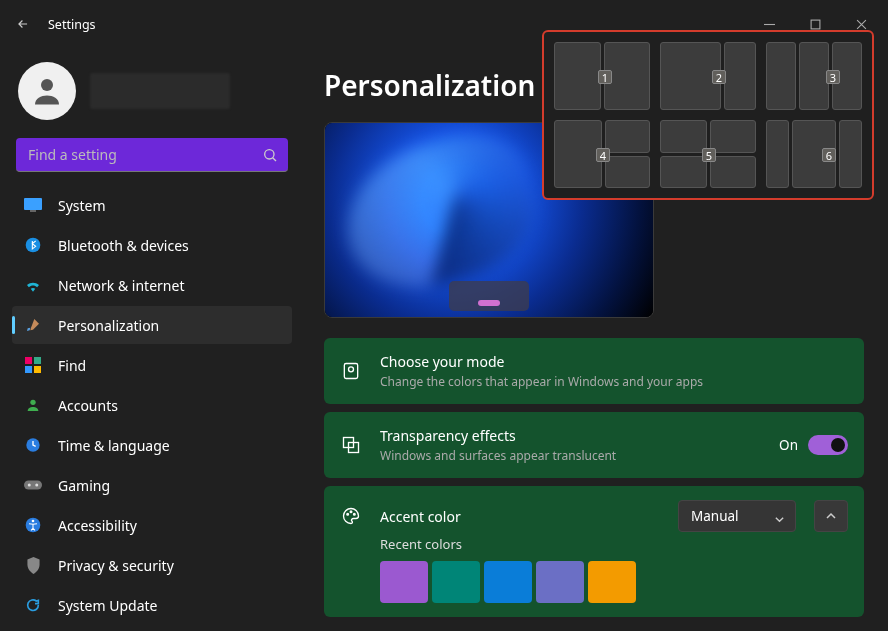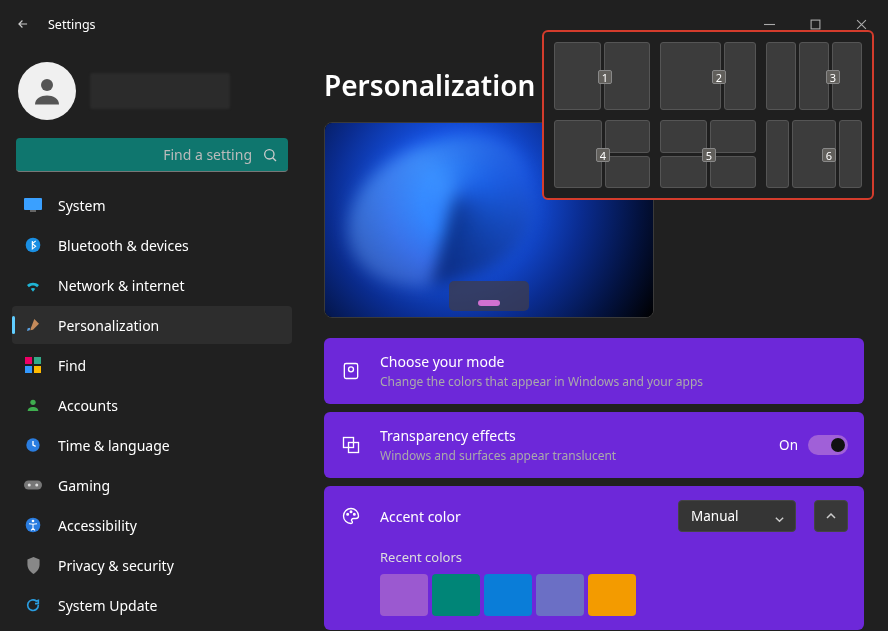--- a/index.html
+++ b/index.html
@@ -14,55 +14,55 @@
 
   
   .layout { display:flex; height: calc(100% - 48px); }
   .sidebar { width: 300px; padding: 0 8px 8px 12px; display:flex; flex-direction:column; }
   .profile { display:flex; align-items:center; gap:14px; padding: 14px 6px 18px 6px; }
   .avatar { width:58px; height:58px; border-radius:50%; background:#f0f0f0; display:flex; align-items:center; justify-content:center; }
   .avatar svg { width:36px; height:36px; fill:#555; }
   .profile-text { width:140px; height:36px; background:#2b2b2b; border-radius:3px; filter:blur(1px); }
 
   .search { position:relative; margin: 0 4px 14px 4px; }
-  .search input { width:100%; height:34px; background:#0f766e; border:none; border-bottom:1px solid #777; border-radius:4px; color:#fff; padding:0 36px 0 12px; font-size:14px; outline:none;text-align:right; }
+  .search input { width:100%; height:34px; background:#6d28d9; border:none; border-bottom:1px solid #777; border-radius:4px; color:#fff; padding:0 36px 0 12px; font-size:14px; outline:none; }
   .search input::placeholder { color:#bbb; }
   .search .icon { position:absolute; right:10px; top:8px; color:#ccc; }
 
   .nav { display:flex; flex-direction:column; gap:2px;justify-content:space-between; }
   .nav-item { display:flex; align-items:center; gap:16px; height:38px; padding:0 10px 0 12px; border-radius:4px; font-size:14px; color:#fff; cursor:default; position:relative; }
   .nav-item.selected { background:#2d2d2d; }
   .nav-item.selected::before { content:""; position:absolute; left:0; top:10px; bottom:10px; width:3px; background:#60cdff; border-radius:2px; }
   .nav-icon { width:18px; height:18px; display:flex; align-items:center; justify-content:center; }
 
   
   .main { flex:1; padding: 18px 24px 0 24px; overflow:hidden; position:relative; }
   .page-title { font-size:28px; font-weight:600; margin-bottom:18px; }
   .chev { display:inline-block; margin:0 10px; font-size:20px; font-weight:400; opacity:.9; }
 
   .preview { width:330px; height:196px; border-radius:8px; background:#000; border:1px solid #3a3a3a; position:relative; overflow:hidden; margin-bottom:20px; }
   .wallpaper { position:absolute; inset:0; background: radial-gradient(circle at 40% 40%, #0b6bff 0%, #0b6bff 15%, #1450e0 30%, #0a2c90 55%, #03123f 80%, #000 100%); }
   .wallpaper::before { content:""; position:absolute; left:20px; top:20px; width:190px; height:140px; background: conic-gradient(from 210deg at 60% 40%, rgba(255,255,255,.15), rgba(90,170,255,.6), rgba(30,90,220,.8), rgba(10,40,120,.9)); filter: blur(8px); border-radius:60% 40% 50% 50%; transform:rotate(-15deg); }
   .taskbar-mini { position:absolute; bottom:6px; left:50%; transform:translateX(-50%); width:80px; height:30px; background:rgba(60,60,80,.8); border-radius:5px; display:flex; align-items:flex-end; justify-content:center; padding-bottom:5px; }
   .taskbar-mini span { width:22px; height:6px; background:#d070d0; border-radius:3px; }
 
-  .card { background:#6d28d9; border-radius:6px; padding:14px 16px; margin-bottom:8px; display:flex; align-items:center; gap:18px; }
+  .card { background:#14532d; border-radius:6px; padding:14px 16px; margin-bottom:8px; display:flex; align-items:center; gap:18px; }
   .card .card-icon { width:22px; height:22px; color:#fff; display:flex; align-items:center; justify-content:center; }
   .card .card-text { flex:1; }
   .card .card-title { font-size:14px; }
   .card .card-sub { font-size:12px; color:#aaa; margin-top:2px; }
 
   .select { background:#353535; border:1px solid #444; border-radius:4px; height:32px; min-width:118px; padding:0 30px 0 12px; font-size:13.5px; color:#fff; display:flex; align-items:center; position:relative; }
   .select .chev-icon { position:absolute; right:10px; top:10px; color:#ccc; }
 
   .toggle-wrap { display:flex; align-items:center; gap:10px; font-size:13.5px; }
   .toggle { width:40px; height:20px; background:#a060d8; border-radius:10px; position:relative; }
   .toggle::after { content:""; position:absolute; right:3px; top:3px; width:14px; height:14px; background:#111; border-radius:50%; }
 
-  .accent-card { flex-direction:column; align-items:stretch; gap:16px; }
+  .accent-card { flex-direction:column; align-items:stretch; gap:3px; }
   .accent-row { display:flex; align-items:center; gap:18px; }
   .expand-btn { width:34px; height:32px; background:#383838; border:1px solid #444; border-radius:4px; display:flex; align-items:center; justify-content:center; color:#ccc; }
   .recent-label { font-size:13px; color:#ddd; margin-bottom:8px; }
   .swatches { display:flex; gap:4px; }
   .swatch { width:48px; height:42px; border-radius:4px; }
 
   
   .snap { position:absolute; top:30px; right:14px; width:332px; height:170px; background:#1f1f1f; border:2px solid #d43c2c; border-radius:6px; padding:10px; display:grid; grid-template-columns:repeat(3,1fr); grid-template-rows:repeat(2,1fr); gap:10px; z-index:50; }
   .layout-opt { background:transparent; display:flex; gap:3px; position:relative; }
   .layout-opt .pane { background:#3c3c3c; border:1px solid #555; border-radius:3px; }

